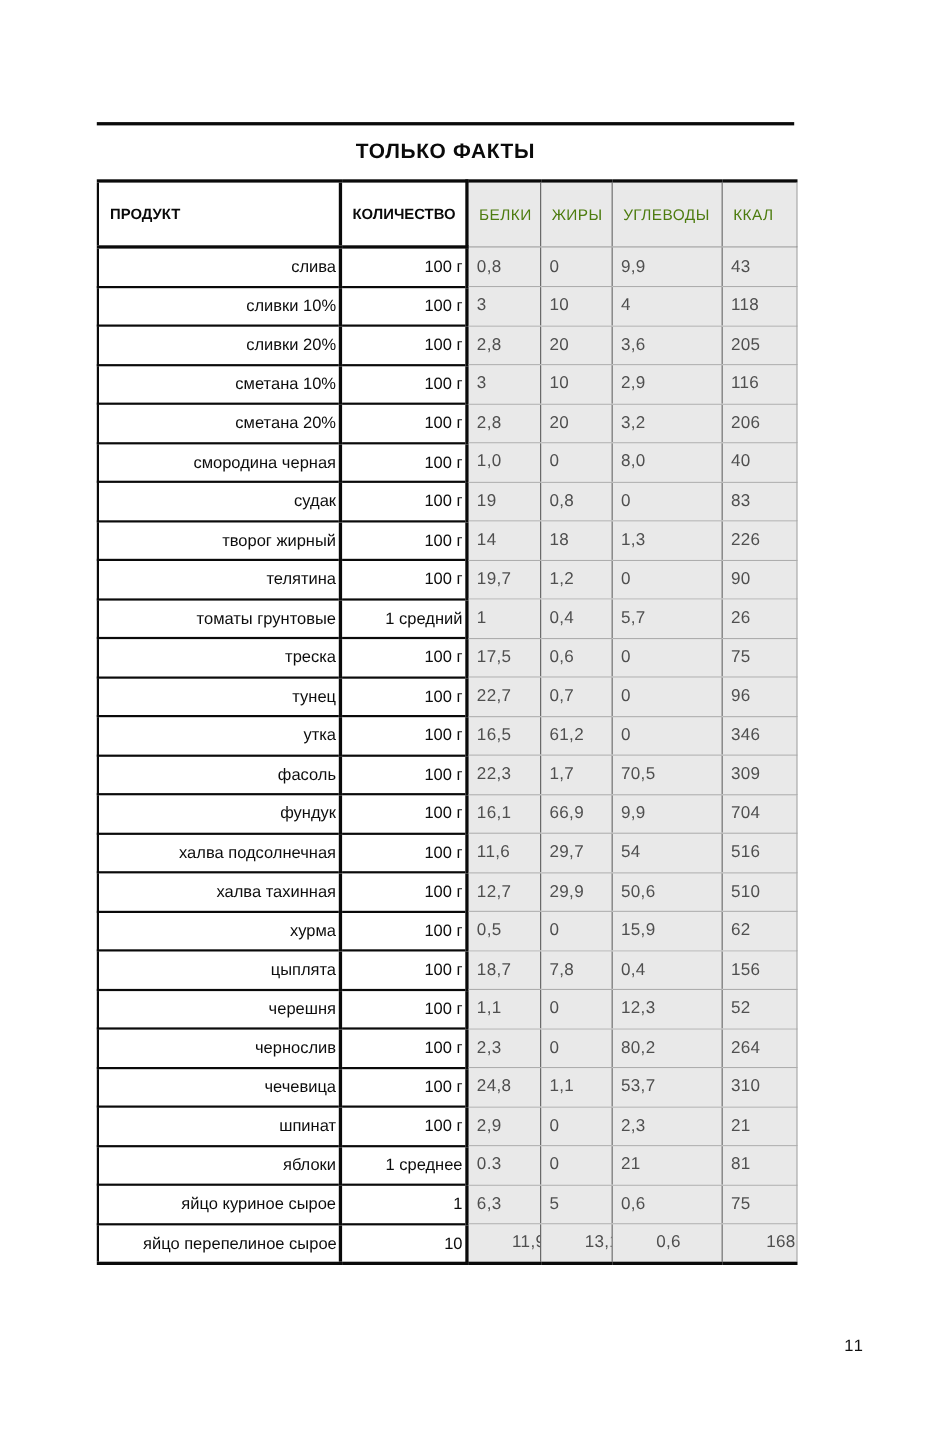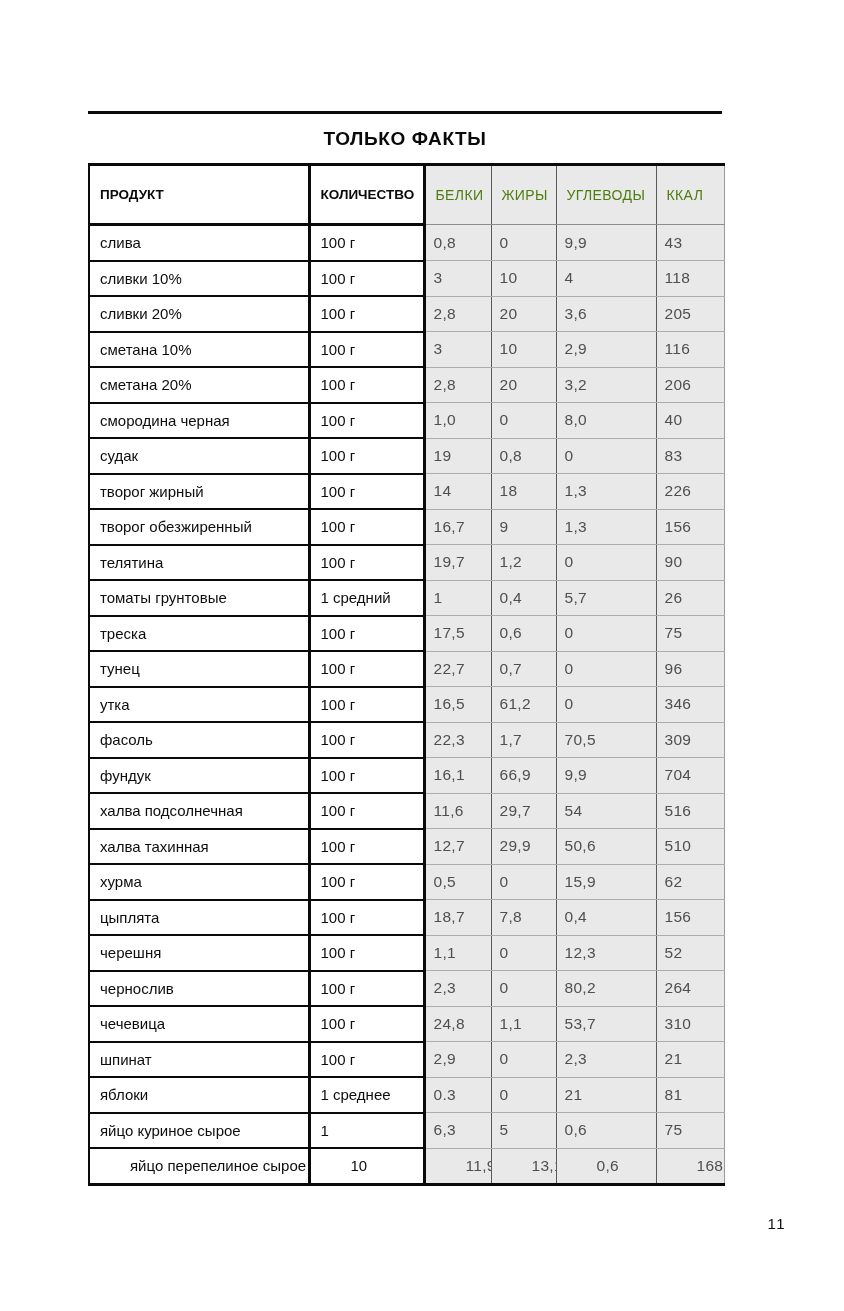--- a/index.html
+++ b/index.html
@@ -83,20 +83,21 @@
 
   
   tbody td {
     height: 33.5px;
   }
   td.c-prod, td.c-qty {
     font-size: 15px;
     color: #0d0d0d;
     background: #ffffff;
     border-bottom: 2px solid #0a0a0a;
+    text-align: right;
   }
   td.c-num {
     font-size: 15.5px;
     color: #4f4f4f;
     letter-spacing: 0.3px;
     background: #e9e9e9;
     border-bottom: 1px solid #adadad;
     padding-left: 8px;
   }
   tbody tr:last-child td {
@@ -197,28 +198,20 @@
         </tr>
         <tr>
           <td class="c-prod">творог жирный</td>
           <td class="c-qty">100 г</td>
           <td class="c-num c-prot">14</td>
           <td class="c-num c-fat">18</td>
           <td class="c-num c-carb">1,3</td>
           <td class="c-num c-kcal">226</td>
         </tr>
         <tr>
-          <td class="c-prod">творог обезжиренный</td>
-          <td class="c-qty">100 г</td>
-          <td class="c-num c-prot">16,7</td>
-          <td class="c-num c-fat">9</td>
-          <td class="c-num c-carb">1,3</td>
-          <td class="c-num c-kcal">156</td>
-        </tr>
-        <tr>
           <td class="c-prod">телятина</td>
           <td class="c-qty">100 г</td>
           <td class="c-num c-prot">19,7</td>
           <td class="c-num c-fat">1,2</td>
           <td class="c-num c-carb">0</td>
           <td class="c-num c-kcal">90</td>
         </tr>
         <tr>
           <td class="c-prod">томаты грунтовые</td>
           <td class="c-qty">1 средний</td>

